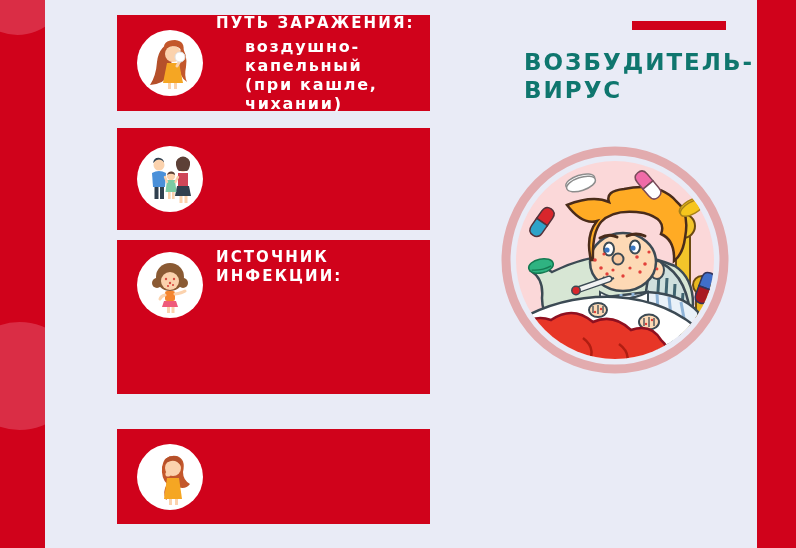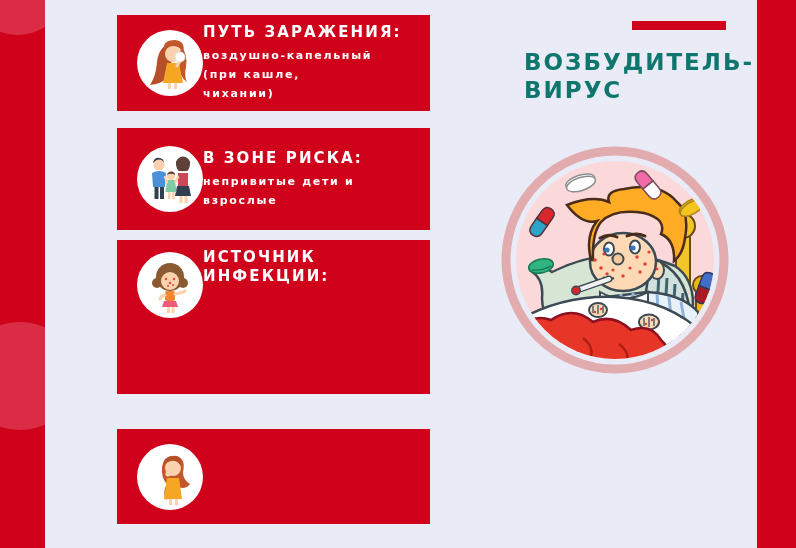--- a/index.html
+++ b/index.html
@@ -12,40 +12,40 @@
   .stripe{position:absolute;top:0;height:548px;background:#d0021b;overflow:hidden;}
   .stripe-left{left:0;width:45px;}
   .stripe-right{left:757px;width:39px;}
   .stripe .blob{position:absolute;background:#dc3850;border-radius:50%;opacity:.8;}
   .blob-a{left:-38px;top:322px;width:115px;height:108px;}
   .blob-b{left:-30px;top:-55px;width:95px;height:90px;opacity:.45;}
 
   
   .card{
     position:absolute;left:117px;width:313px;background:#d0021b;
-    display:flex;align-items:center;
+    display:flex;align-items:center;gap:13px;
     padding:0 14px 0 20px;box-sizing:border-box;color:#fff;
   }
   .card-1{top:15px;height:96px;}
   .card-2{top:128px;height:102px;}
   .card-3{top:240px;height:154px;align-items:flex-start;padding-top:8px;}
   .card-4{top:429px;height:95px;}
   .icon-circle{
     width:66px;height:66px;border-radius:50%;background:#fff;flex:0 0 66px;
     display:flex;align-items:center;justify-content:center;overflow:hidden;
   }
   .card-3 .icon-circle{margin-top:4px;}
   .card-text{display:flex;flex-direction:column;}
   .card-title{
     font-size:15px;font-weight:bold;letter-spacing:2.1px;line-height:19px;
     white-space:pre-line;
   }
   .card-body{
-    font-size:11px;font-weight:bold;letter-spacing:1.7px;line-height:19px;
-    margin-top:4px;white-space:pre-line;
+    font-size:16px;font-weight:bold;letter-spacing:1.7px;line-height:19px;
+    margin-top:4px;white-space:pre-line;margin-left:29px;
   }
   .card-3 .card-body{line-height:18.5px;margin-top:3px;}
 
   
   .accent-bar{position:absolute;left:632px;top:21px;width:94px;height:9px;background:#d0021b;}
   .pathogen-title{
     position:absolute;left:524px;top:48px;width:225px;margin:0;
     color:#0f766e;font-size:23px;font-weight:bold;letter-spacing:2px;
     line-height:28px;white-space:pre-line;
   }
@@ -100,25 +100,20 @@
         <rect x="42.5" y="50" width="3" height="7" fill="#fbd2ad"></rect>
         <rect x="47.5" y="50" width="3" height="7" fill="#fbd2ad"></rect>
         <circle cx="34" cy="30" r="4.2" fill="#fbd2ad"></circle>
         <path d="M30,29 Q31,25 35,25.5 Q38,26 38,29 Q35,27 32,28 Z" fill="#5d4037"></path>
         <path d="M30,34 L38,34 L39.5,46 L28.5,46 Z" fill="#7ccba4"></path>
         <rect x="31" y="46" width="2.6" height="7" fill="#fbd2ad"></rect>
         <rect x="35" y="46" width="2.6" height="7" fill="#fbd2ad"></rect>
         <path d="M28,31 L30,36 M38.5,36 L41,31" stroke="#fbd2ad" stroke-width="2.4" stroke-linecap="round"></path>
       </svg>
     </div>
-    <div class="card-text">
-      <div class="card-title">В ЗОНЕ РИСКА:</div>
-      <div class="card-body">непривитые дети и
-взрослые</div>
-    </div>
   </div>
 
   <div class="card card-3">
     <div class="icon-circle">
       <svg width="66" height="66" viewBox="0 0 66 66">
         <circle cx="33" cy="25" r="14" fill="#8a5a33"></circle>
         <circle cx="20" cy="31" r="5" fill="#8a5a33"></circle>
         <circle cx="46" cy="31" r="5" fill="#8a5a33"></circle>
         <circle cx="33" cy="29" r="9" fill="#fbd2ad"></circle>
         <path d="M22,22 Q24,13 33,13 Q42,13 44,22 Q38,19 33,19 Q28,19 22,22 Z" fill="#8a5a33"></path>

